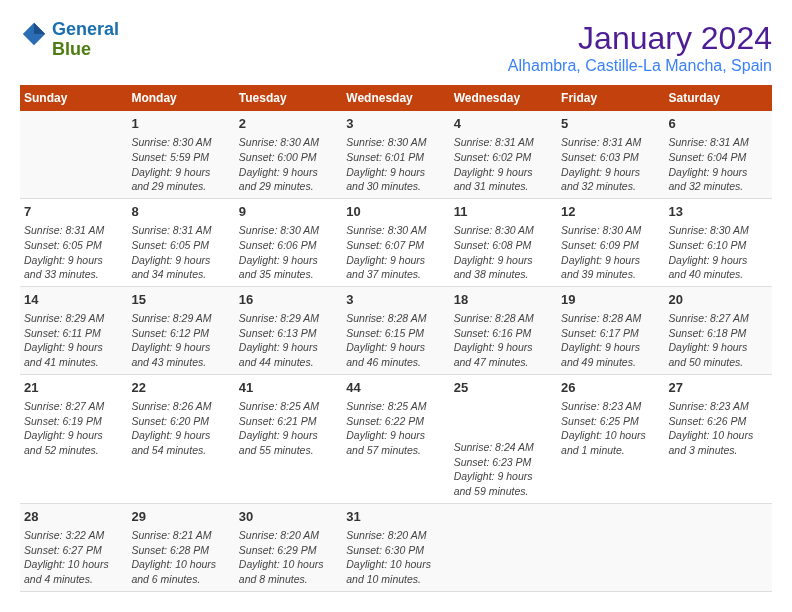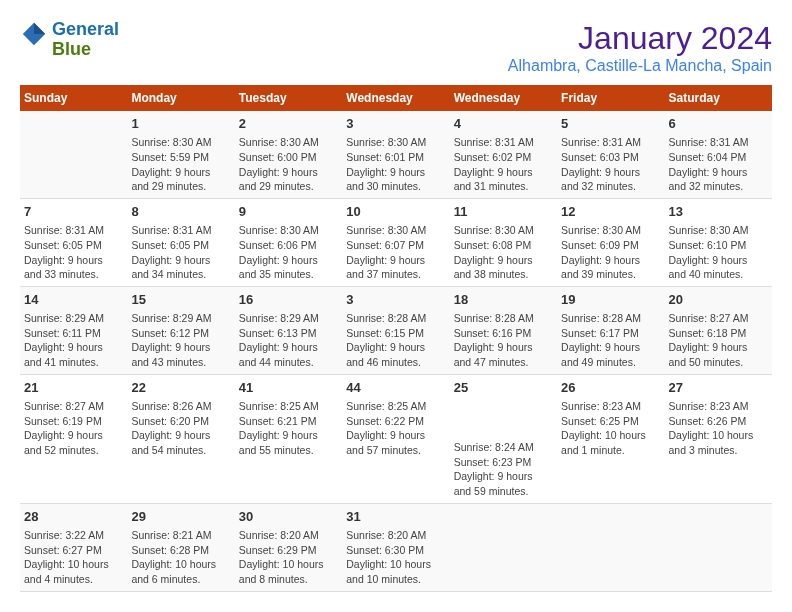--- a/index.html
+++ b/index.html
@@ -79,20 +79,21 @@
     }
     .day-num {
       font-weight: bold;
       font-size: 13px;
       display: block;
       margin-bottom: 2px;
     }
     .cell-content {
       font-size: 10.5px;
       color: #444;
+      font-style: italic;
     }
   </style>
 </head>
 <body>
 
 <div class="header">
   <div class="logo">
     <svg class="logo-icon" viewBox="0 0 40 40">
       <polygon points="20,4 36,20 20,36 4,20" fill="#2a6db5"></polygon>
       <polygon points="20,4 36,20 20,20" fill="#1a4f8a"></polygon>

